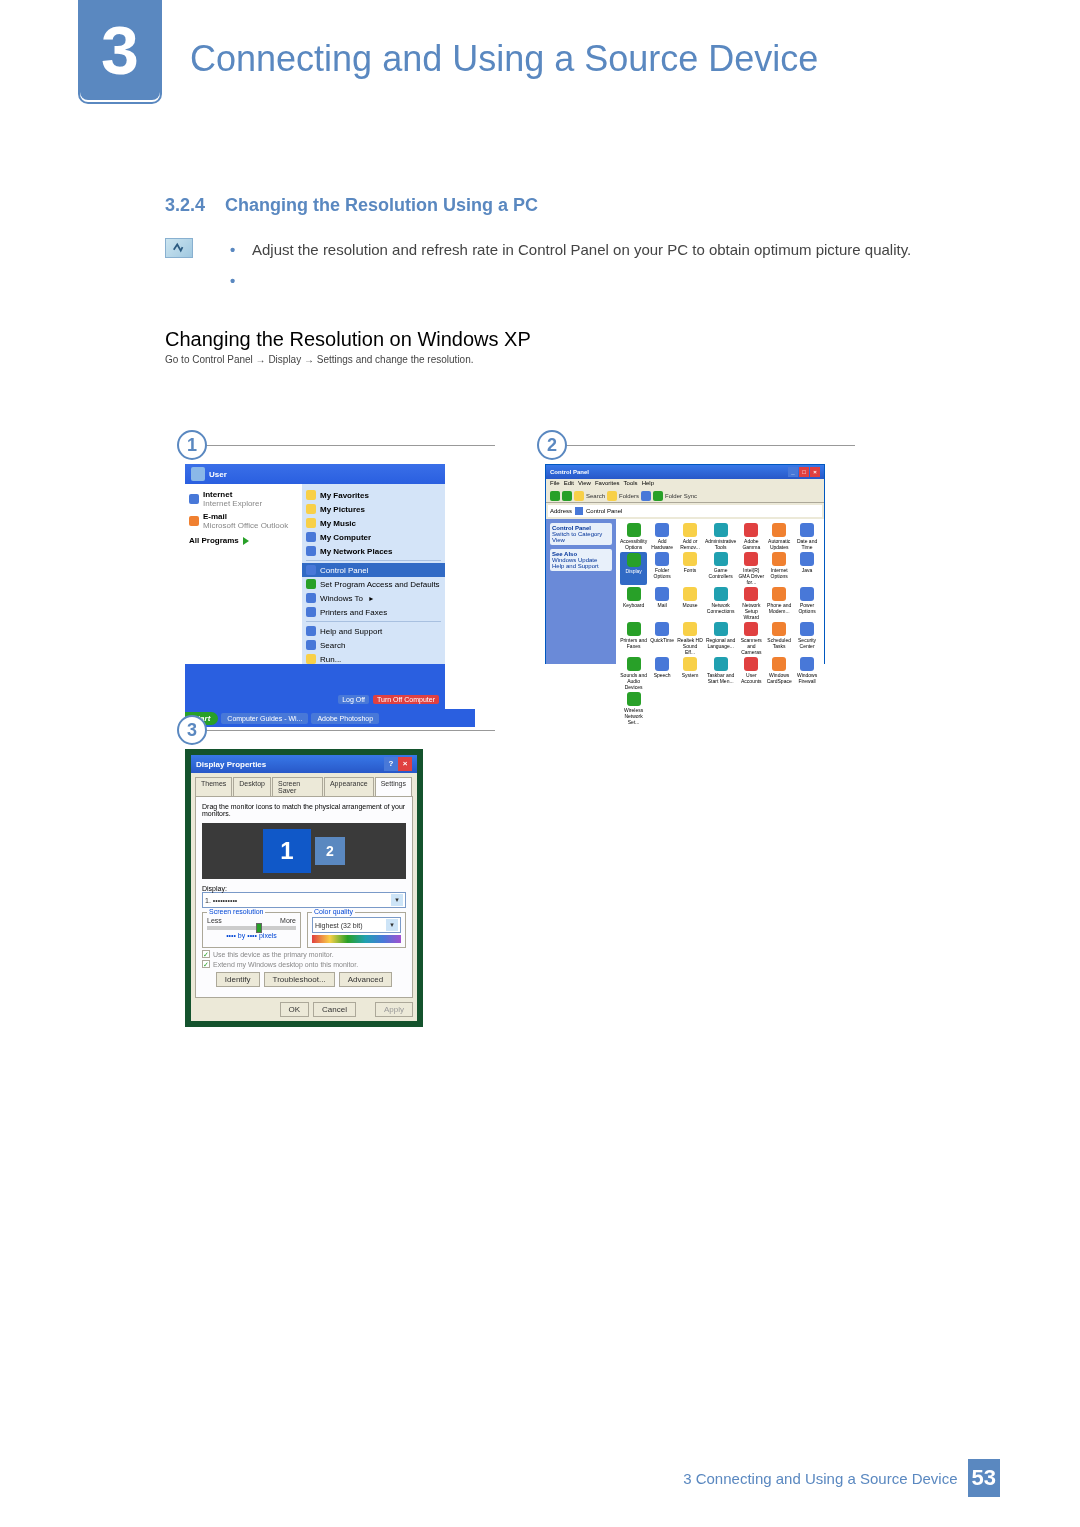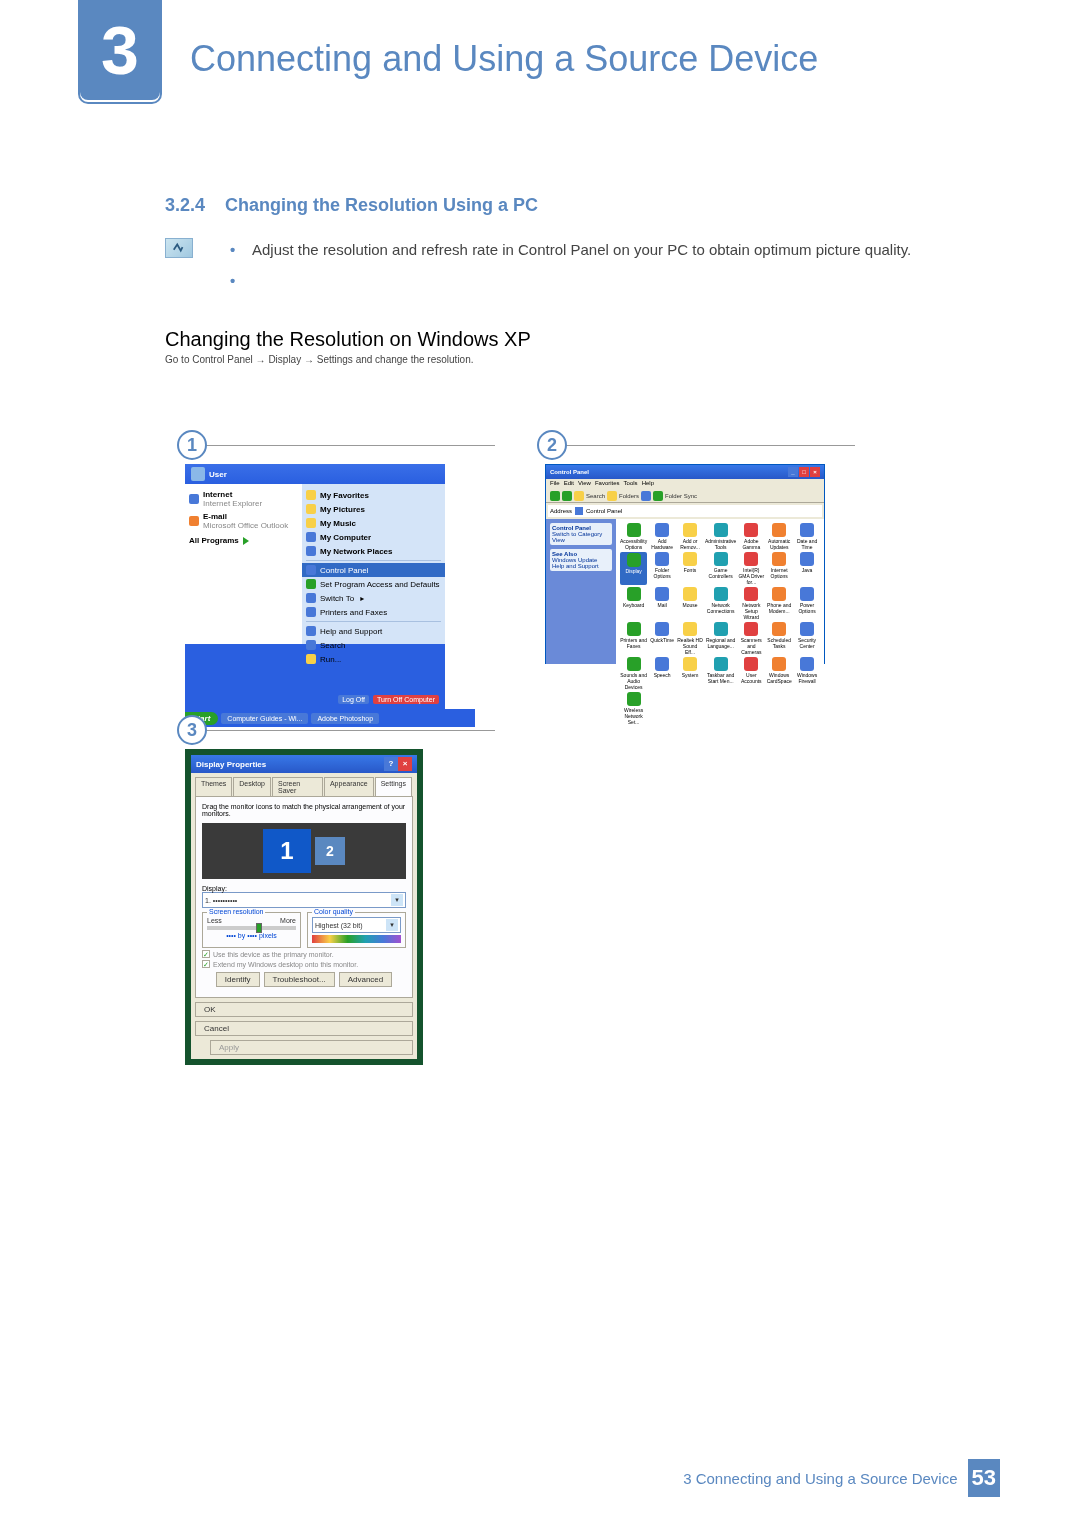--- a/index.html
+++ b/index.html
@@ -29,21 +29,21 @@
   .fig-content { margin-top: 18px; background:#fff; }
 
   .fig1 { left: 185px; top: 445px; width: 310px; }
   .fig2 { left: 545px; top: 445px; width: 310px; }
   .fig3 { left: 185px; top: 730px; width: 310px; }
 
   
   .startmenu { width: 260px; height: 245px; background: #2a5fe0; font-size: 8px; position: relative; }
   .sm-header { background: linear-gradient(#3a6fe8,#2a5fe0); color:#fff; padding:4px 6px; font-weight:bold; display:flex; align-items:center; gap:4px; height:20px; }
   .sm-header .ava { width:14px;height:14px;background:#8ab8e8;border-radius:2px; }
-  .sm-body { display:flex; height:160px; }
+  .sm-body { display:flex; height:180px; }
   .sm-left { width:45%; background:#fff; padding:4px; }
   .sm-right { width:55%; background:#d4e4f8; padding:4px; }
   .sm-item { display:flex; align-items:center; gap:4px; padding:2px 0; color:#000; }
   .sm-item.hot { background:#316ac5; color:#fff; padding:2px 4px; margin:0 -4px; }
   .sm-item .ico { width:10px;height:10px;border-radius:2px; flex:0 0 10px; }
   .i-blue{background:#4878d8;} .i-yellow{background:#f8d048;} .i-green{background:#28a028;} .i-red{background:#e04040;} .i-teal{background:#20a0b0;} .i-orange{background:#f08030;}
   .sm-footer { position:absolute; bottom:0; left:0; right:0; height:20px; background:#2a5fe0; display:flex; justify-content:flex-end; align-items:center; gap:4px; padding:0 6px; }
   .sm-footer .btn { background:#4878d8; color:#fff; font-size:7px; padding:1px 4px; border-radius:2px; }
   .sm-footer .btn.off { background:#e04040; }
   .taskbar { position:absolute; bottom:-18px; left:0; width:290px; height:18px; background:#2a5fe0; display:flex; align-items:center; }
@@ -91,21 +91,21 @@
   .group-row { display:flex; gap:6px; }
   .grp-box { border:1px solid #aca899; padding:4px; flex:1; font-size:7px; position:relative;}
   .grp-box legend { position:absolute; top:-5px; left:4px; background:#fcfcfe; padding:0 2px; color:#0046d5;}
   .slider-row { display:flex; justify-content:space-between; font-size:7px;}
   .slider-track { height:4px; background:#ccc; margin:2px 0; position:relative;}
   .slider-track .thumb{position:absolute;left:55%;top:-3px;width:6px;height:10px;background:#28a028;border:1px solid #666;}
   .rainbow { height:8px; background:linear-gradient(90deg,#e04040,#f8d048,#28a028,#20a0b0,#4878d8,#a050d0); margin-top:2px;}
   .ckrow { font-size:7px; color:#888; display:flex; align-items:center; gap:3px; margin-top:2px;}
   .ckrow .ck { width:8px;height:8px;border:1px solid #aca899;background:#fff;}
   .ckrow .ck.on::after{content:"✓";font-size:7px;color:#28a028;display:block;line-height:7px;}
-  .btn-row { display:flex; justify-content:flex-end; gap:4px; padding:0 4px 4px 4px;flex-direction:column;}
+  .btn-row { display:flex; justify-content:flex-end; gap:4px; padding:0 4px 4px 4px;}
   .dlg-btn { background:#ece9d8; border:1px solid #aca899; padding:2px 8px; font-size:8px; }
   .dlg-btn.dis { color:#999;margin-left:15px; }
   .mid-btns { display:flex; justify-content:center; gap:4px; margin:4px 0;}
 
   
   .footer { position: absolute; bottom: 30px; right: 80px; display:flex; align-items:center; gap:0; }
   .footer-text { color:#5a88c0; font-size:15px; margin-right:10px;}
   .footer-num { background:#5a88c0; color:#fff; font-size:22px; font-weight:bold; padding:6px 4px; }
 </style>
 </head>
@@ -184,21 +184,21 @@
             </div>
           <div style="height:1px;background:#a8c0e0;margin:2px 0;"></div>
           <div class="sm-item hot">
               <div class="ico i-blue"></div>
               <span>Control Panel</span>
             </div>
           <div class="sm-item">
               <div class="ico i-green"></div>
               <span>Set Program Access and Defaults</span>
             </div>
-          <div class="sm-item"><div class="ico i-blue"></div><span>Switch To</span>&nbsp;▸</div>
+          <div class="sm-item"><div class="ico i-blue"></div><span>Windows To</span>&nbsp;▸</div>
           <div class="sm-item">
               <div class="ico i-blue"></div>
               <span>Printers and Faxes</span>
             </div>
           <div style="height:1px;background:#a8c0e0;margin:2px 0;"></div>
           <div class="sm-item">
               <div class="ico i-blue"></div>
               <span>Help and Support</span>
             </div>
           <div class="sm-item">

